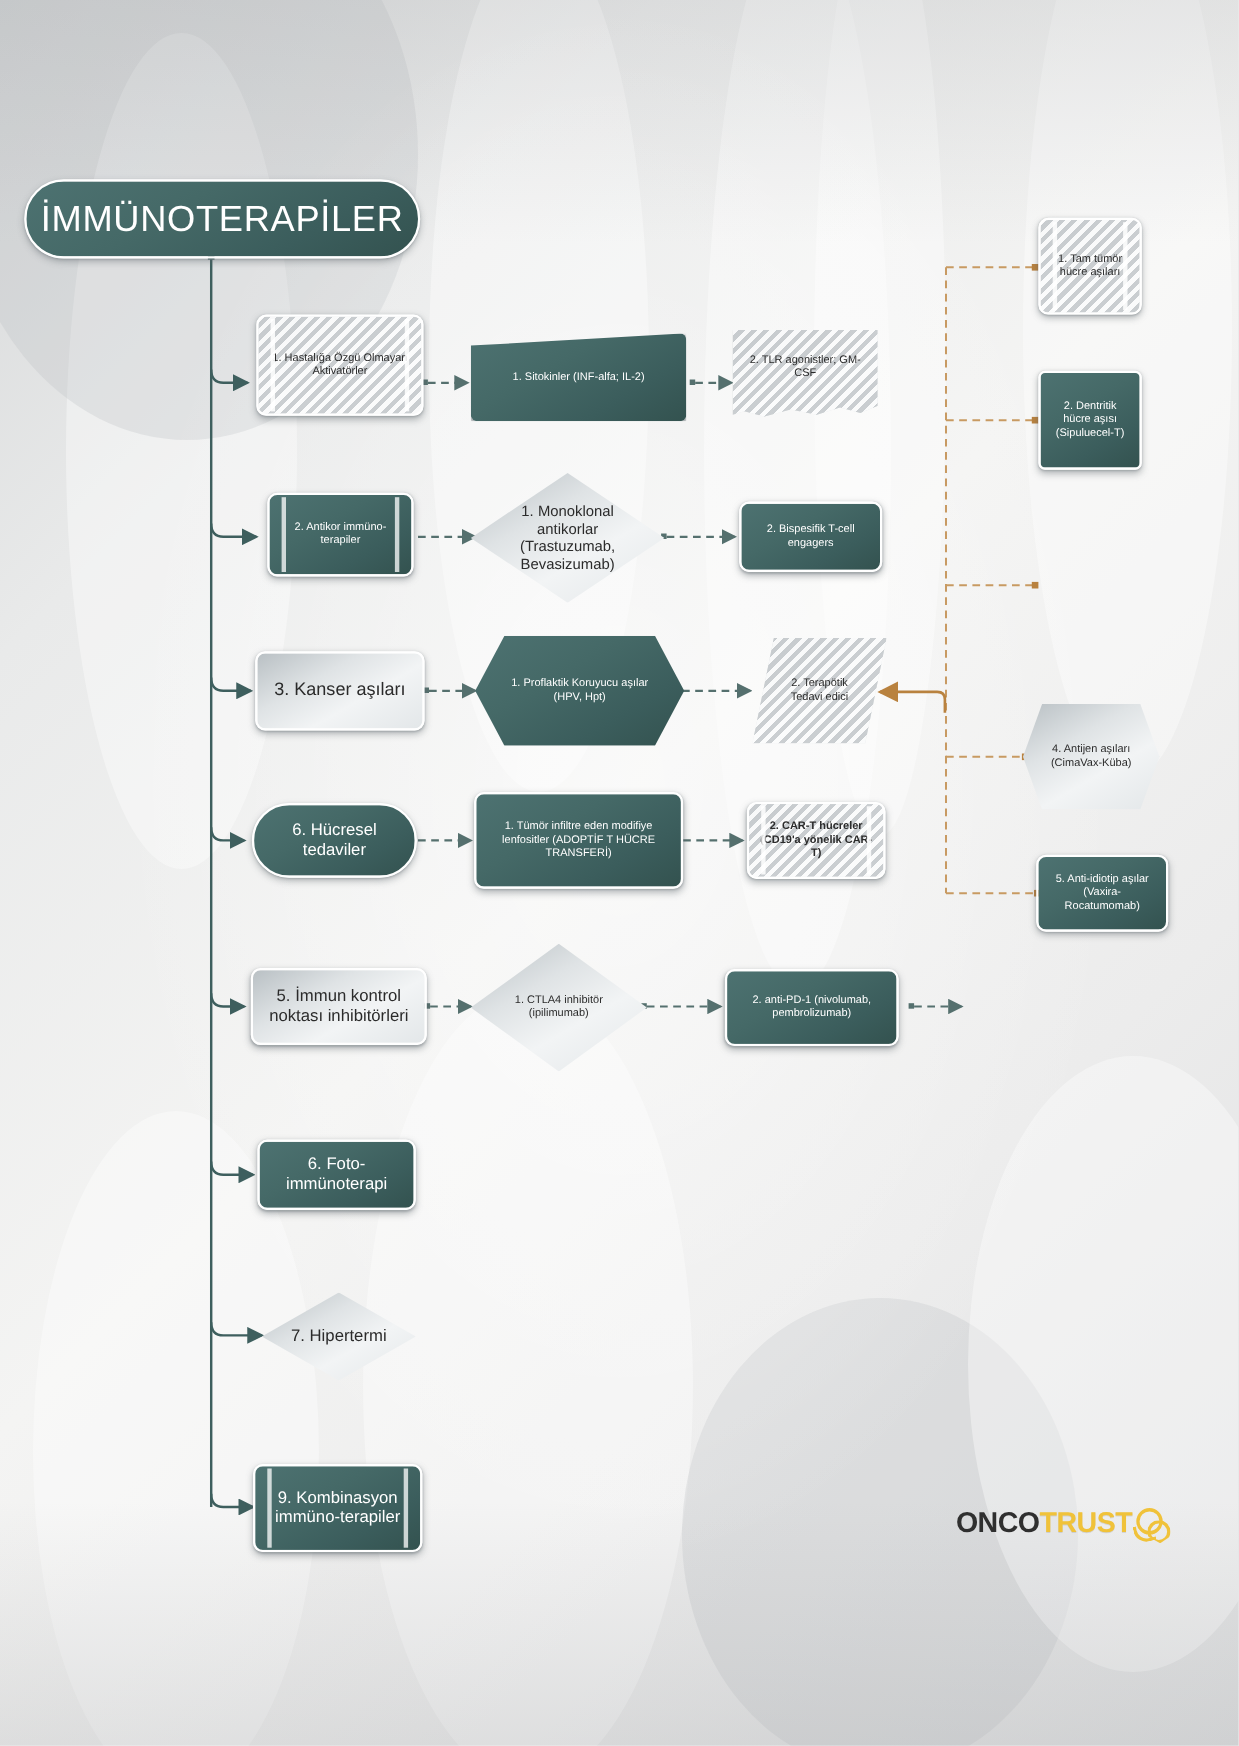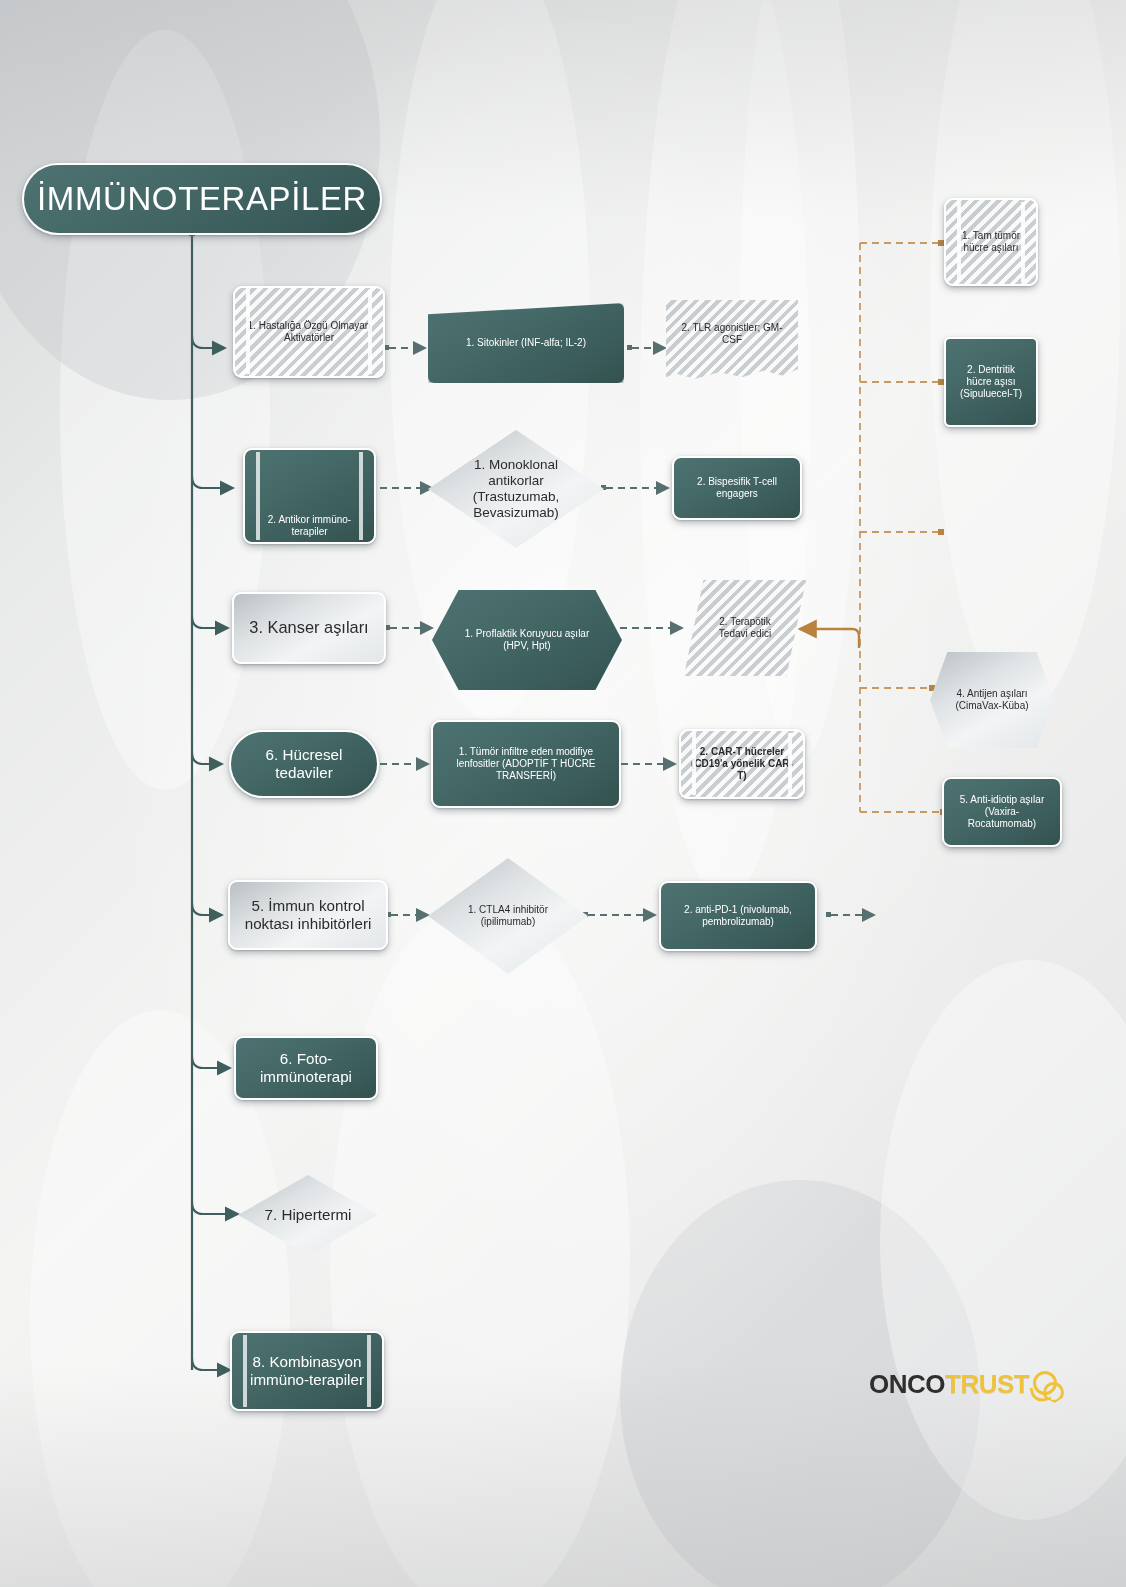--- a/index.html
+++ b/index.html
@@ -43,21 +43,21 @@
     background:rgba(255,255,255,.85);}
   .proc::before{left:11px;}
   .proc::after{right:11px;}
   .proc.dark::before,.proc.dark::after{background:rgba(255,255,255,.75);}
 
   .rr{border-radius:9px;}
   .stadium{border-radius:999px;}
   .pill{border-radius:44px;}
 
   
-  .hexa{clip-path:polygon(14% 0,86% 0,100% 50%,86% 100%,14% 100%,0 50%);margin-top:12px;}
+  .hexa{clip-path:polygon(14% 0,86% 0,100% 50%,86% 100%,14% 100%,0 50%);}
   .diamond{clip-path:polygon(50% 0,100% 50%,50% 100%,0 50%);}
   .para{clip-path:polygon(16% 0,100% 0,84% 100%,0 100%);}
   .trapz{clip-path:polygon(0 14%,100% 0,100% 100%,0 100%);}
   .doc{clip-path:polygon(0 0,100% 0,100% 84%,88% 92%,74% 86%,58% 94%,40% 88%,22% 96%,8% 90%,0 94%);}
 
   
   #title{left:22px;top:163px;width:360px;height:72px;font-size:33px;letter-spacing:.6px;
      color:#fff;}
   
   .t13{font-size:13.5px;}
@@ -168,21 +168,21 @@
   <div class="node hatch proc rr shadow ring t14" style="left:233px;top:286px;width:152px;height:92px;">
     <span>1. Hastalığa Özgü Olmayan Aktivatörler</span>
   </div>
   <div class="node dark trapz shadow t14" style="left:428px;top:303px;width:196px;height:80px;border-radius:6px;">
     <span>1. Sitokinler (INF-alfa; IL-2)</span>
   </div>
   <div class="node hatch doc shadow t14" style="left:666px;top:300px;width:132px;height:82px;">
     <span style="transform:translateY(-7px)">2. TLR agonistler; GM-CSF</span>
   </div>
 
-  <div class="node dark proc rr shadow ring t14" style="left:243px;top:448px;width:133px;height:96px;align-items:flex-end;">
+  <div class="node dark proc rr shadow ring t14" style="left:243px;top:448px;width:133px;height:76px;">
     <span>2. Antikor immüno-terapiler</span>
   </div>
   <div class="node light diamond t13" style="left:428px;top:430px;width:176px;height:118px;">
     <span style="padding:0 16px;box-sizing:border-box;">1. Monoklonal antikorlar (Trastuzumab, Bevasizumab)</span>
   </div>
   <div class="node dark rr shadow ring t14" style="left:672px;top:456px;width:130px;height:64px;">
     <span>2. Bispesifik T-cell engagers</span>
   </div>
 
   <div class="node light rr shadow ring t16" style="left:232px;top:592px;width:154px;height:72px;">
@@ -215,21 +215,21 @@
     <span>2. anti-PD-1 (nivolumab, pembrolizumab)</span>
   </div>
 
   <div class="node dark rr shadow ring t15" style="left:234px;top:1036px;width:144px;height:64px;">
     <span>6. Foto-immünoterapi</span>
   </div>
   <div class="node light diamond t15" style="left:238px;top:1175px;width:140px;height:80px;">
     <span>7. Hipertermi</span>
   </div>
   <div class="node dark proc rr shadow ring t15" style="left:230px;top:1331px;width:154px;height:80px;">
-    <span>8. Kombinasyon immüno-terapiler</span>
+    <span>9. Kombinasyon immüno-terapiler</span>
   </div>
 
   <div class="node hatch proc rr shadow ring t14" style="left:944px;top:198px;width:94px;height:88px;">
     <span>1. Tam tümör hücre aşıları</span>
   </div>
   <div class="node dark rr shadow ring t14" style="left:944px;top:337px;width:94px;height:90px;border-radius:6px;">
     <span>2. Dentritik hücre aşısı (Sipuluecel-T)</span>
   </div>
   <div class="node light hexa shadow t14" style="left:930px;top:640px;width:124px;height:96px;">
     <span style="padding:0 14px;box-sizing:border-box;">4. Antijen aşıları (CimaVax-Küba)</span>

